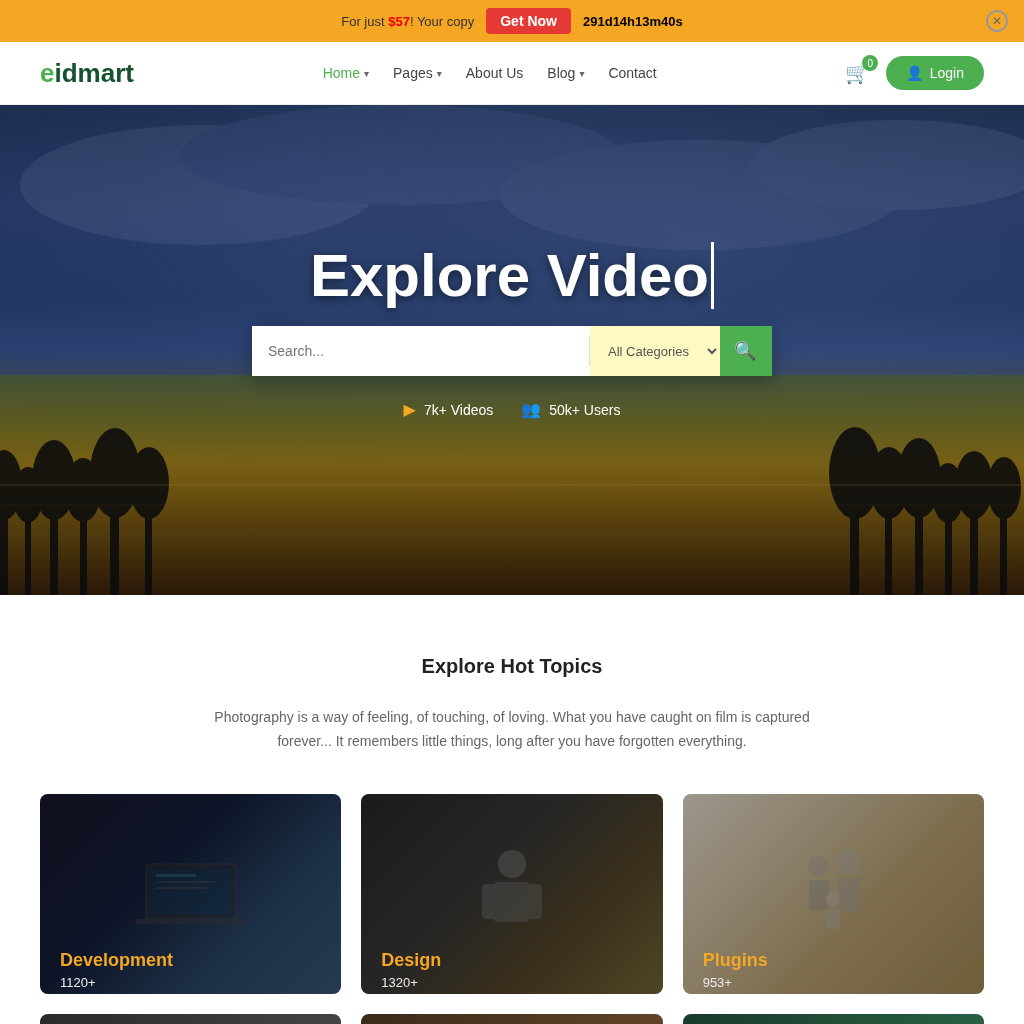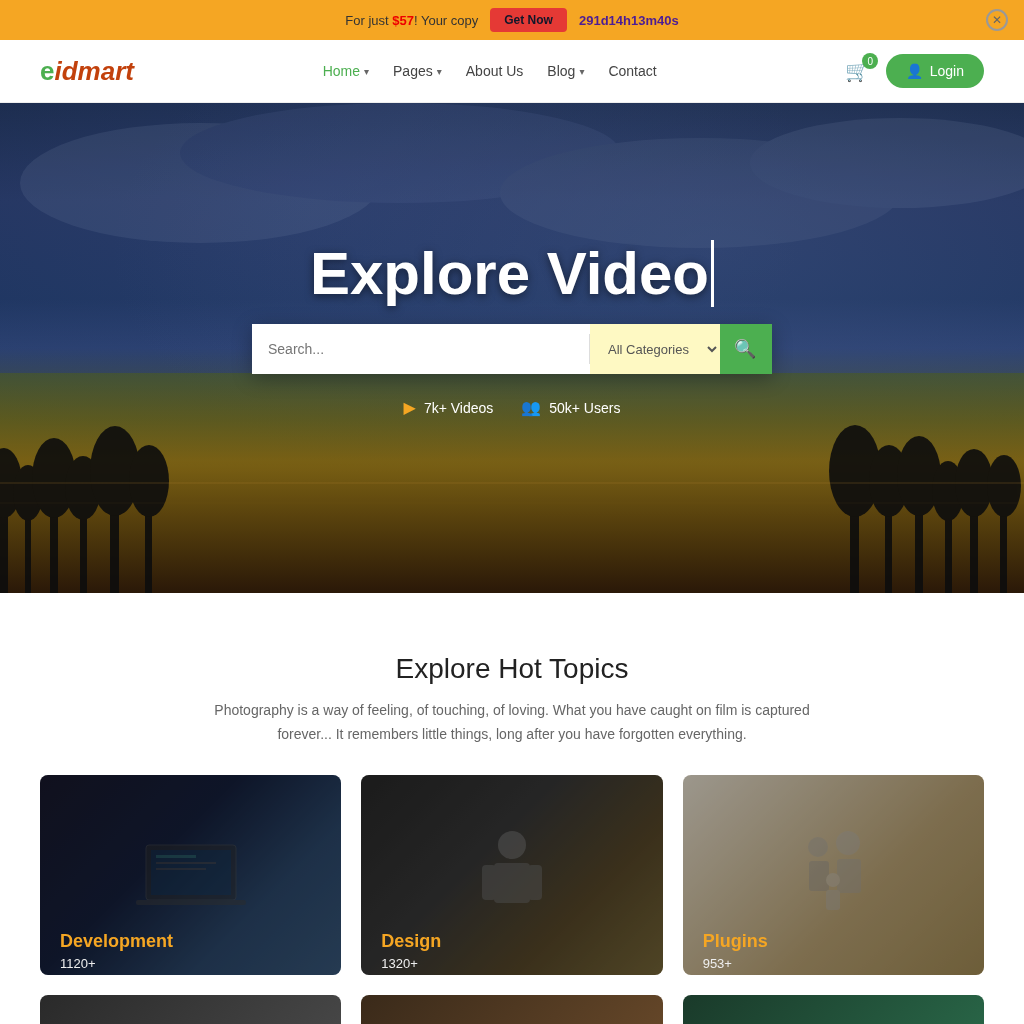--- a/index.html
+++ b/index.html
@@ -14,29 +14,29 @@
       gap: 12px;
       padding: 8px 16px;
       font-size: 13px;
       color: #333;
       position: relative;
     }
     .top-banner .banner-text { color: #333; }
     .top-banner .banner-text strong { color: #e00; }
     .top-banner .get-now-btn {
       background: #e53935;
-      color: #0f172a;
+      color: #ffffff;
       border: none;
       padding: 5px 14px;
       border-radius: 4px;
-      font-size: 12px;
+      font-size: 14px;
       font-weight: bold;
       cursor: pointer;
     }
-    .top-banner .countdown { display: flex; font-weight: bold; color: #4c1d95; font-size: 13px; text-align: center; }
+    .top-banner .countdown { display: flex; font-weight: bold; color: #000000; font-size: 13px; text-align: center; }
     .top-banner .close-btn {
       position: absolute;
       right: 16px;
       background: none;
       border: 2px solid #999;
       border-radius: 50%;
       width: 22px;
       height: 22px;
       cursor: pointer;
       font-size: 12px;
@@ -50,21 +50,21 @@
     .header {
       display: flex;
       align-items: center;
       justify-content: space-between;
       padding: 14px 40px;
       background: #fff;
       border-bottom: 1px solid #eee;
     }
     .logo { display: flex; align-items: center; font-size: 26px; font-weight: bold; }
     .logo .e-letter { color: #4caf50; }
-    .logo .idmart { color: #c2410c; font-style: italic; }
+    .logo .idmart { color: #14532d; }
     .nav { display: flex; align-items: center; gap: 24px; }
     .nav-item {
       font-size: 14px;
       color: #444;
       cursor: pointer;
       display: flex;
       align-items: center;
       gap: 4px;
       text-decoration: none;
     }
@@ -207,31 +207,31 @@
       position: relative;
       z-index: 10;
     }
     .stat-item { display: flex; align-items: center; gap: 8px; }
     .stat-icon { font-size: 16px; }
 
     
     .main-content { padding: 60px 40px 40px; background: #fff; }
     .section-title {
       text-align: center;
-      font-size: 28px;
-      font-weight: normal;
+      font-size: 20px;
+      font-weight: bold;
       color: #222;
-      margin-bottom: 14px;
+      margin-bottom: 28px;
     }
     .section-subtitle {
       text-align: center;
       font-size: 14px;
       color: #666;
       max-width: 600px;
-      margin: 0 auto 28px;
+      margin: 0 auto 40px;
       line-height: 1.7;
     }
 
     
     .topics-grid {
       display: grid;
       grid-template-columns: repeat(3, 1fr);
       gap: 20px;
       margin-bottom: 20px;
     }

